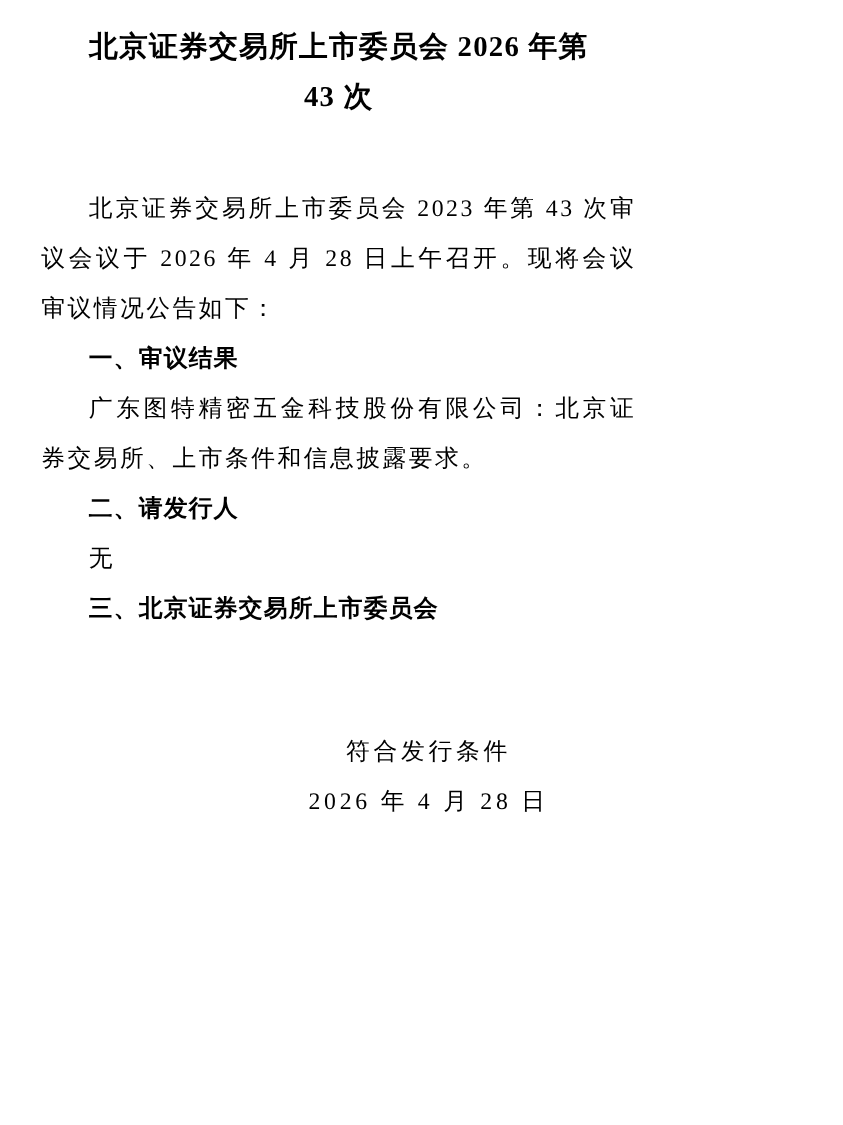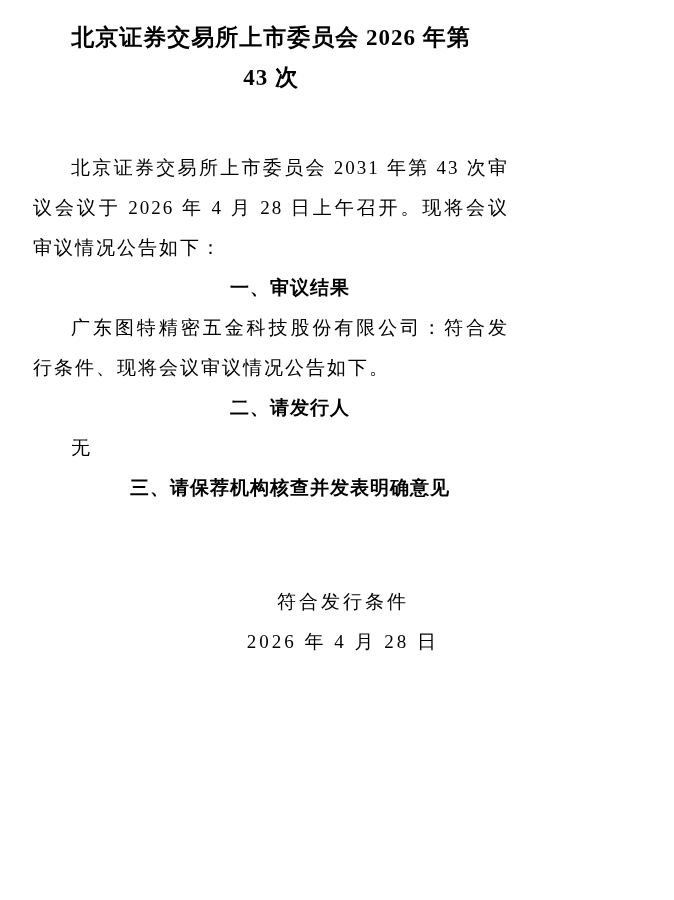--- a/index.html
+++ b/index.html
@@ -45,21 +45,20 @@
     text-align: left;
   }
   .section-heading {
     margin: 0;
     font-family: "Liberation Sans", "DejaVu Sans", sans-serif;
     font-size: 19px;
     font-weight: bold;
     line-height: 40px;
     text-indent: 2em;
     letter-spacing: 1px;
-    text-align: center;
   }
   .signature-block {
     margin: 74px 70px 0 auto;
     width: fit-content;
     text-align: center;
     font-size: 19px;
     line-height: 40px;
     letter-spacing: 3px;
   }
   .signature-block .sig-line { display: block; }
@@ -68,29 +67,29 @@
 <body>
 
 <div class="page">
 
   <h1 class="doc-title">
     <span class="title-line">北京证券交易所上市委员会 2026 年第 43 次</span>
   </h1>
 
   <div class="body-block">
 
-    <p class="para">北京证券交易所上市委员会 2031 年第 43 次审议会议于 2026 年 4 月 28 日上午召开。现将会议审议情况公告如下：</p>
+    <p class="para">北京证券交易所上市委员会 2023 年第 43 次审议会议于 2026 年 4 月 28 日上午召开。现将会议审议情况公告如下：</p>
 
     <h2 class="section-heading">一、审议结果</h2>
-    <p class="para">广东图特精密五金科技股份有限公司：符合发行条件、现将会议审议情况公告如下。</p>
+    <p class="para">广东图特精密五金科技股份有限公司：北京证券交易所、上市条件和信息披露要求。</p>
 
     <h2 class="section-heading">二、请发行人</h2>
     <p class="para no-justify">无</p>
 
-    <h2 class="section-heading">三、请保荐机构核查并发表明确意见</h2>
+    <h2 class="section-heading">三、北京证券交易所上市委员会</h2>
 
   </div>
 
   <div class="signature-block">
     <span class="sig-line">符合发行条件</span>
     <span class="sig-line">2026 年 4 月 28 日</span>
   </div>
 
 </div>
 

